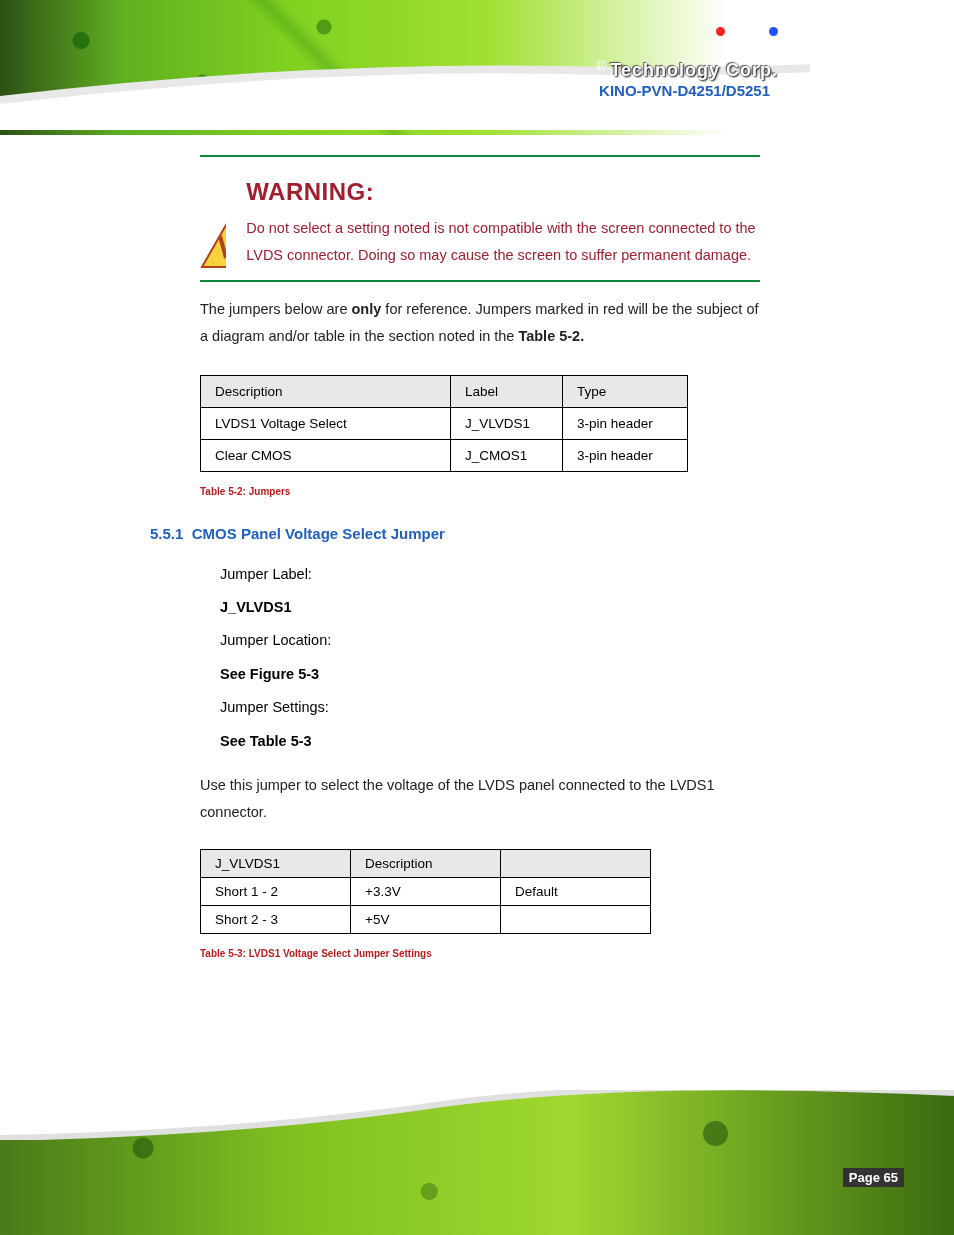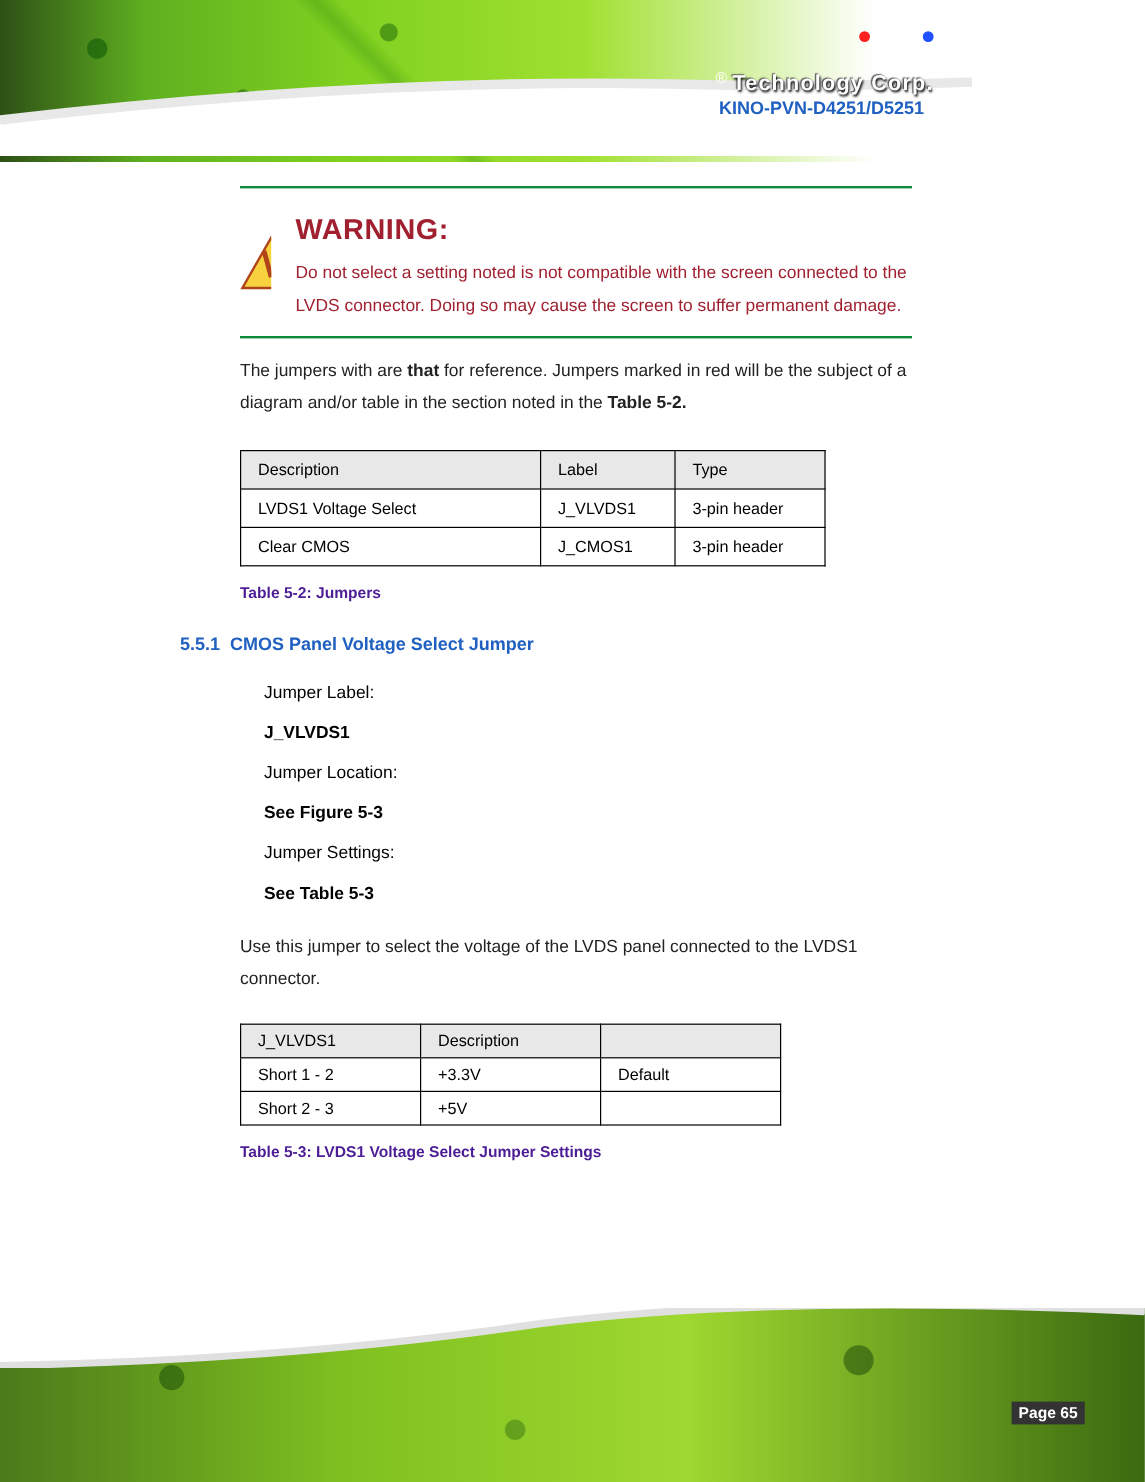--- a/index.html
+++ b/index.html
@@ -109,21 +109,21 @@
 
   .hr-green {
     border: none;
     border-top: 2px solid #0a8a3a;
     margin: 10px 0 12px 100px;
     width: 560px;
   }
 
   .warning-row {
     display: flex;
-    align-items: center;
+    align-items: flex-end;
     margin: 10px 0 8px 100px;
     width: 560px;
   }
   .warning-text {
     font-size: 14.5px;
     color: #a02030;
     line-height: 1.9;
     margin-left: 20px;
   }
   .warning-label {
@@ -156,23 +156,23 @@
   }
   .table1 th {
     background: #e8e8e8;
     font-weight: normal;
   }
   .table1 .col1 { width: 250px; }
   .table1 .col2 { width: 112px; }
   .table1 .col3 { width: 125px; }
 
   .caption {
-    font-size: 13px;
+    font-size: 10px;
     font-weight: bold;
-    color: #4c1d95;
+    color: #b91c1c;
     margin: 14px 0 0 100px;
   }
 
   .section-heading {
     font-size: 15px;
     font-weight: bold;
     color: #2060c0;
     margin: 28px 0 0 50px;
   }
 
@@ -232,21 +232,21 @@
     </svg>
     <div class="warning-text">
       <div class="warning-label">WARNING:</div>
       <span>Do not select a setting noted is not compatible with the screen connected to the LVDS connector. Doing so may cause the screen to suffer permanent damage.</span>
     </div>
   </div>
 
   <hr class="hr-green">
 
   <p class="body-text">
-    <span>The jumpers with are </span><b>that </b><span>for reference. Jumpers marked in red will be the subject of a diagram and/or table in the section noted in the </span><b>Table 5-2.</b>
+    <span>The jumpers below are </span><b>only </b><span>for reference. Jumpers marked in red will be the subject of a diagram and/or table in the section noted in the </span><b>Table 5-2.</b>
   </p>
 
   <table class="table1">
     <tbody>
         <tr>
       <th class="col1">Description</th>
       <th class="col2">Label</th>
       <th class="col3">Type</th>
     </tr>
     <tr>

